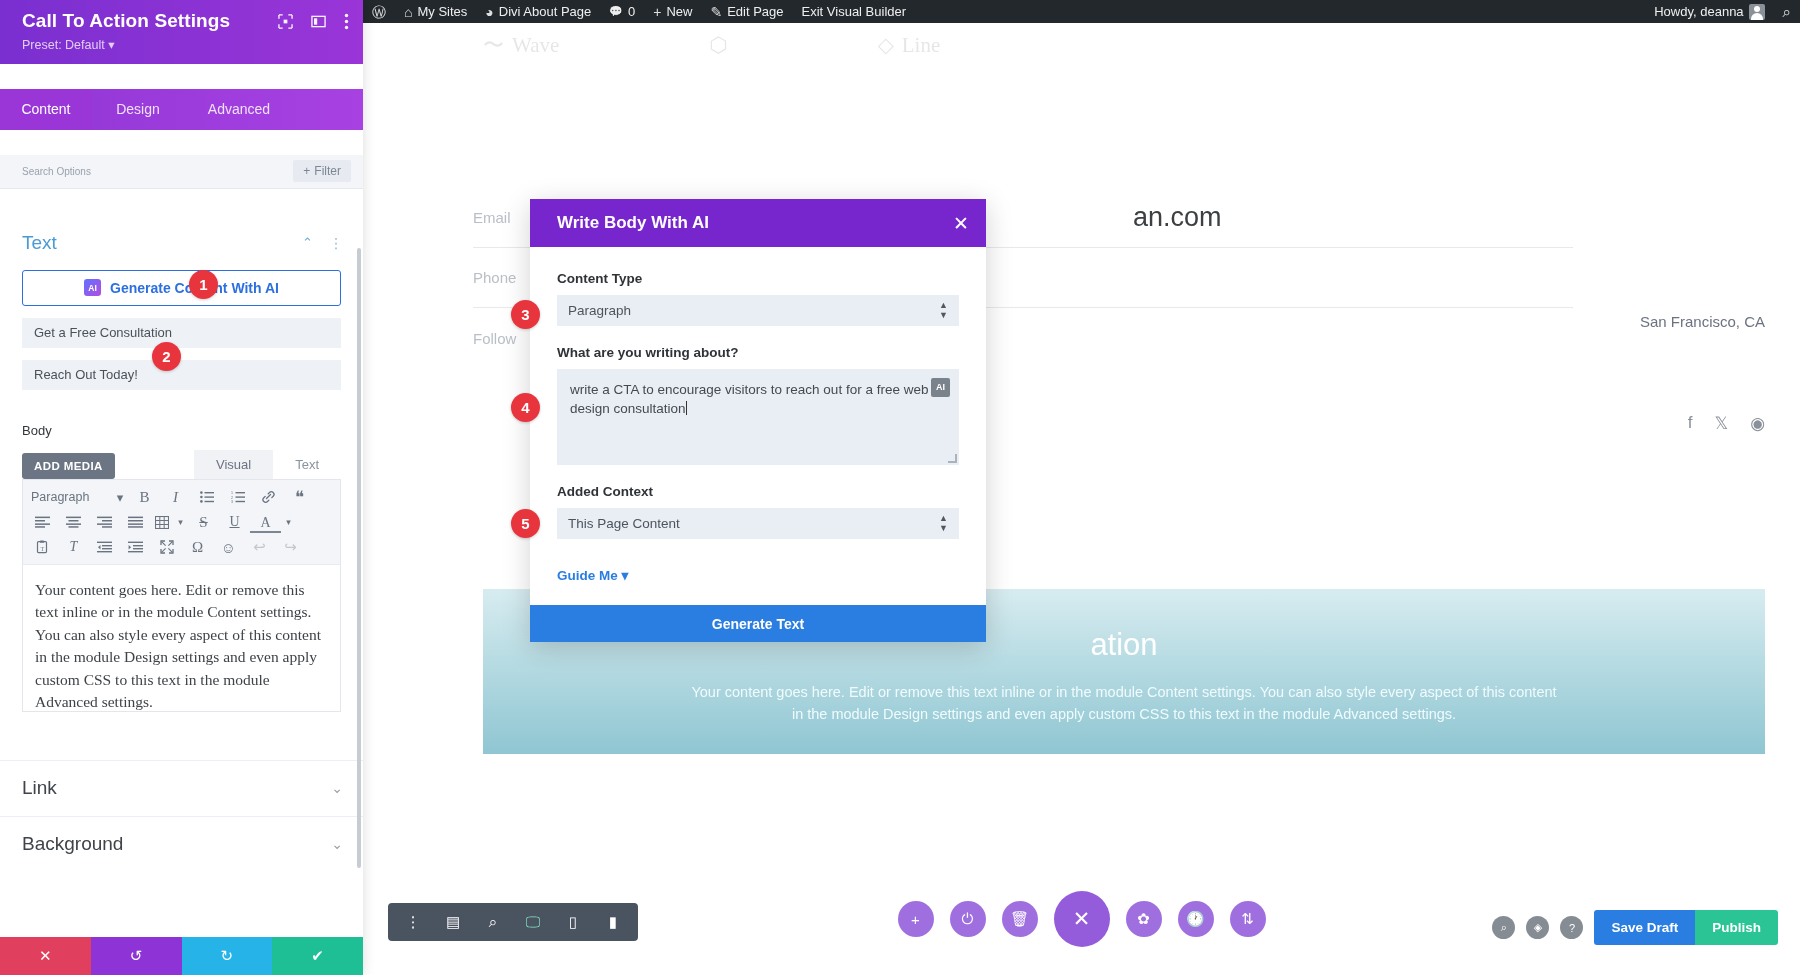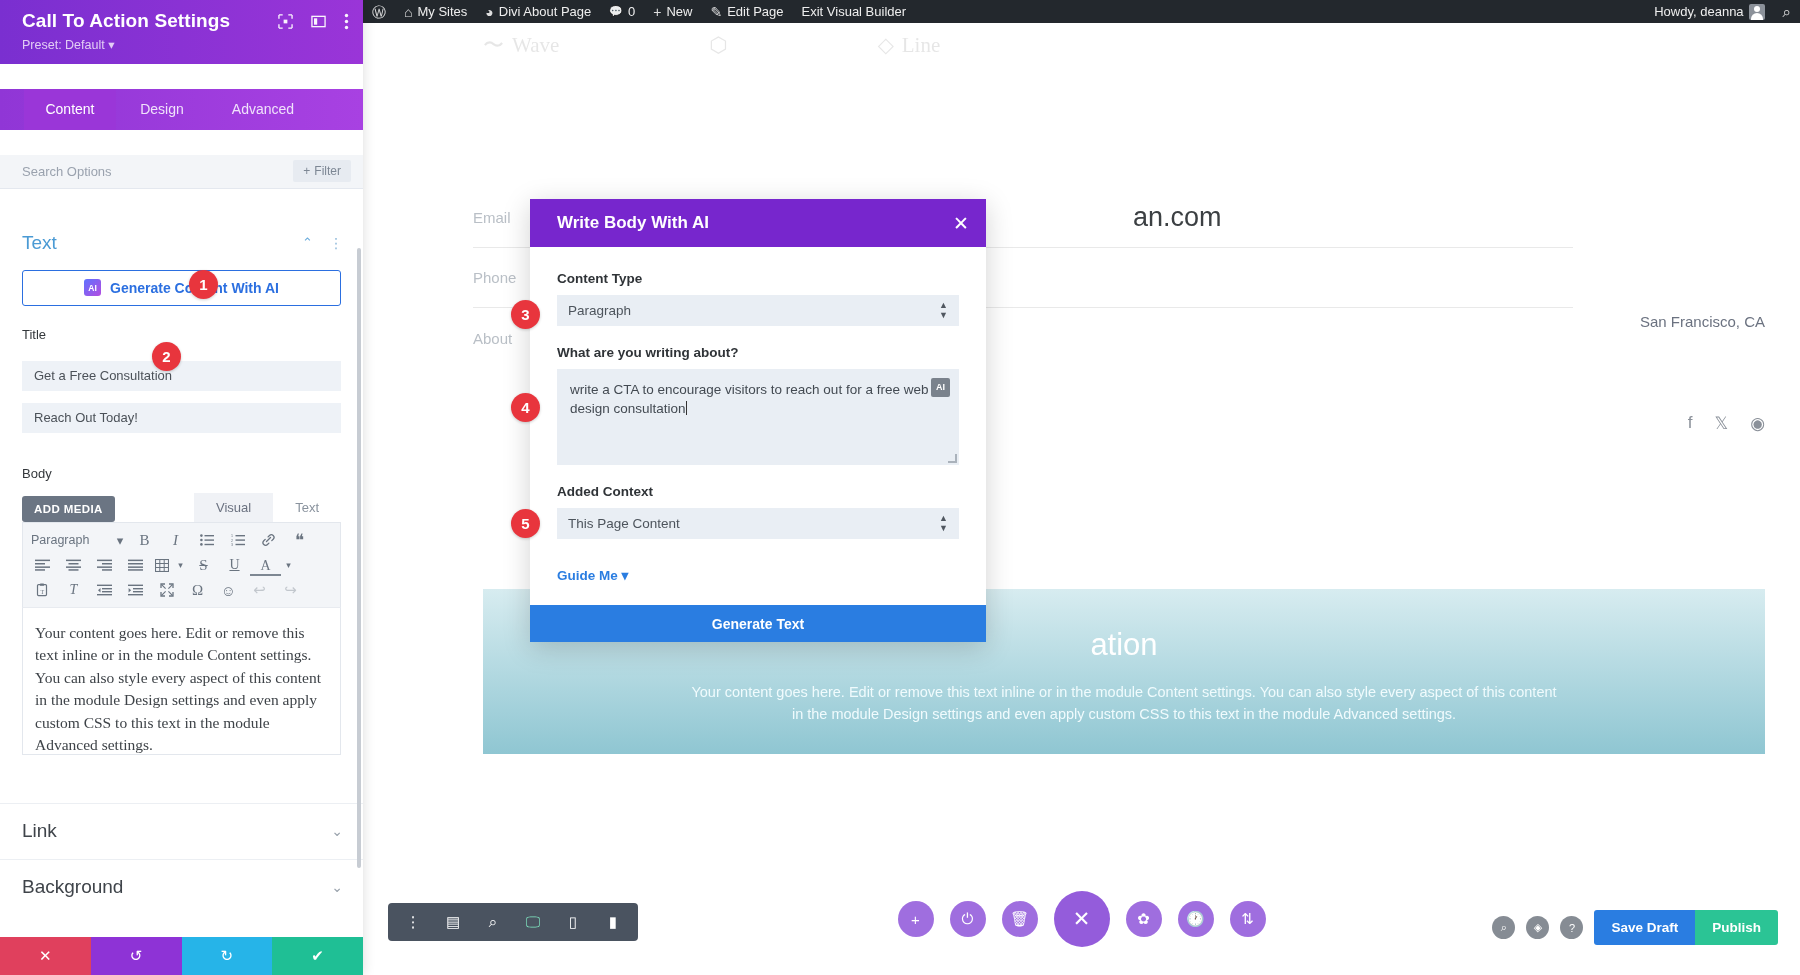--- a/index.html
+++ b/index.html
@@ -65,30 +65,30 @@
   }
   .hdr-icons .hicon { color: #fff; opacity: .95; cursor: pointer; display:flex; }
   #panel-tabs {
     display: flex; background: #a13fe0;
     background: linear-gradient(to right,#9036d6,#a841e2);
   }
   .ptab {
     padding: 12px 0 13px; font-size: 14px; color: #f0e2fb;
     text-align: center; cursor: pointer;
   }
-  .ptab.t-content { width: 92px; background: #9a36d8; color: #fff; font-weight: 400; margin-left: 24px;}
+  .ptab.t-content { width: 92px; background: #9a36d8; color: #fff; font-weight: 400;}
   .ptab.t-design { width: 92px; }
   .ptab.t-advanced { width: 110px; }
 
   #panel-search {
     display: flex; align-items: center; justify-content: space-between;
     height: 34px; background: #f3f5f8; border-bottom: 1px solid #e4e8ef;
     padding: 0 12px 0 22px;
   }
-  #panel-search .sp { font-size: 13px; color: #9aa2ae; }
+  #panel-search .sp { font-size: 10px; color: #9aa2ae; }
   #filter-btn {
     background: #e7ebf1; color: #7d8794; font-size: 12px;
     padding: 4px 10px; border-radius: 2px; display:flex; align-items:center; gap:4px;
     cursor: pointer;
   }
 
   #panel-body { flex: 1; overflow: hidden; position: relative; background:#fff;}
   #panel-scroll { position:absolute; inset:0; padding: 0 0 0 0; }
 
   .section-head {
@@ -285,21 +285,21 @@
 
   <div id="contact-col">
     <div class="contact-row">
       <div class="contact-label">Email</div>
       <div class="contact-value" style="margin-left:560px">an.com</div>
     </div>
     <div class="contact-row">
       <div class="contact-label">Phone</div>
     </div>
     <div class="contact-row" style="border:none">
-      <div class="contact-label">About</div>
+      <div class="contact-label">Follow</div>
     </div>
   </div>
   <div id="city-label">San Francisco, CA</div>
   <div id="social-icons">
     <span>f</span>
     <span>𝕏</span>
     <span>◉</span>
   </div>
 
   <div id="cta-block">
@@ -421,21 +421,20 @@
       <div class="stitle">Text</div>
       <div class="schev">⌃</div>
       <div class="sdots">⋮</div>
     </div>
 
     <div id="ai-generate-btn">
       <span class="ai-badge">AI</span>
       <span>Generate Content With AI</span>
     </div>
 
-    <div class="field-label">Title</div>
     <div class="field-input">Get a Free Consultation</div>
 
     <div class="field-input">Reach Out Today!</div>
 
     <div class="field-label">Body</div>
     <div id="editor-wrap">
       <div id="editor-top">
         <div id="add-media">ADD MEDIA</div>
         <div id="ed-tabs">
           <div class="ed-tab active">Visual</div>

